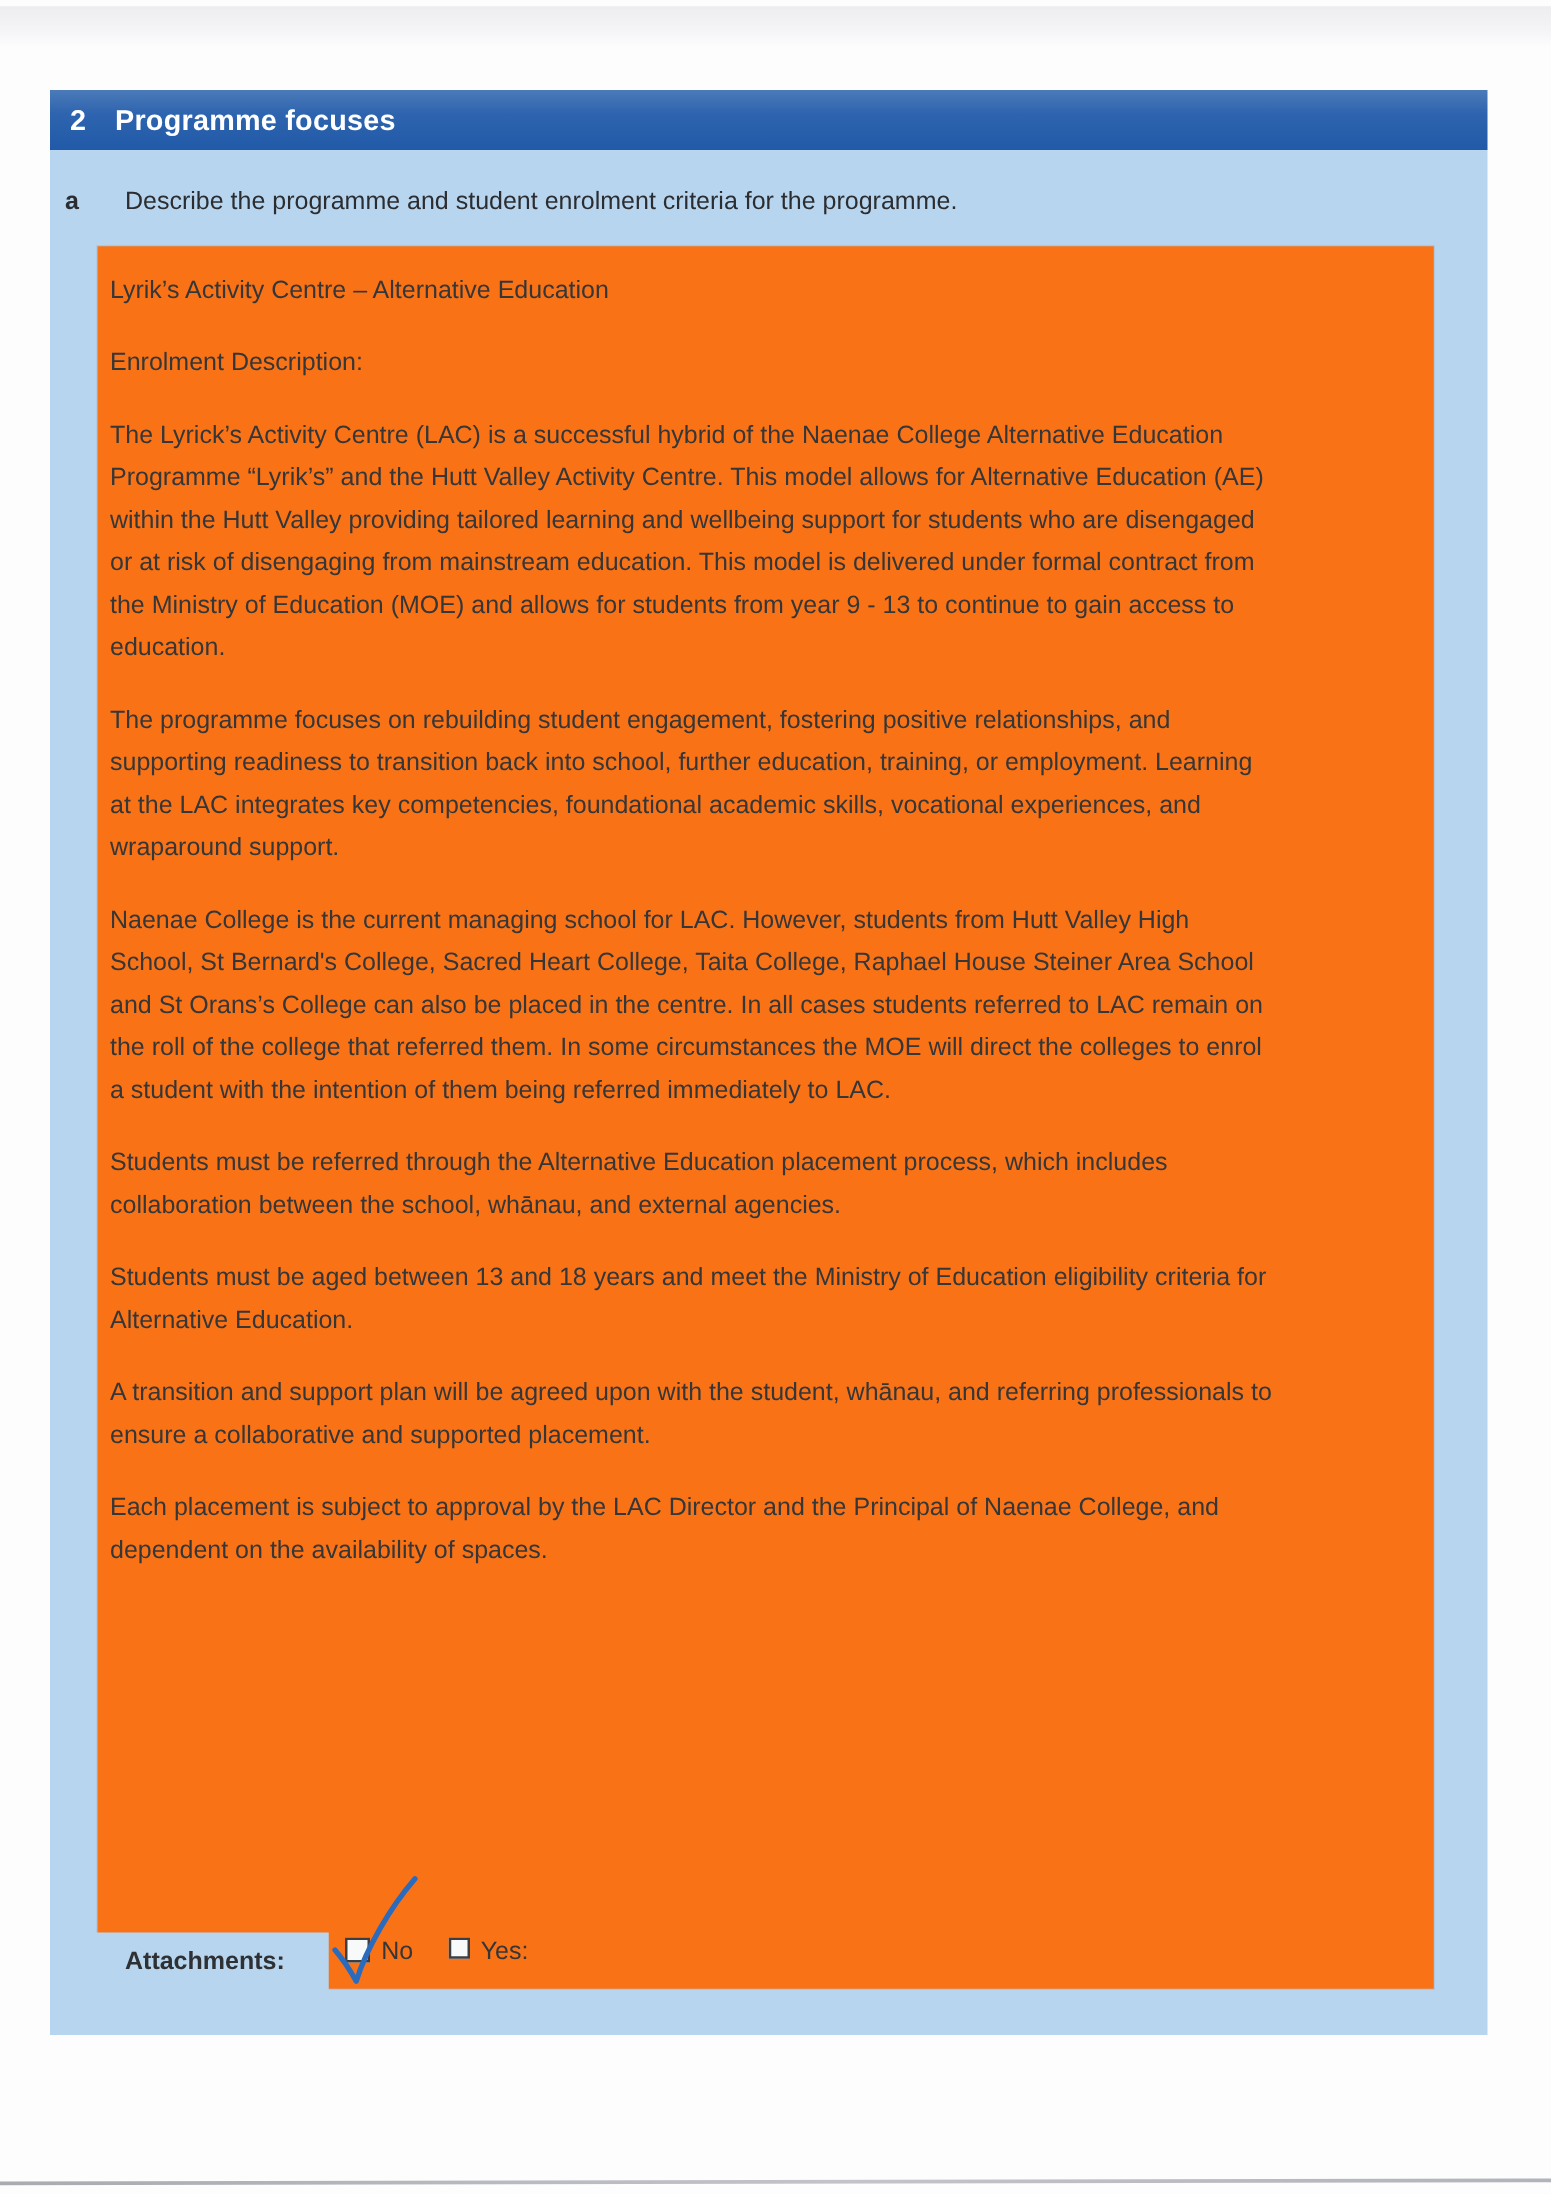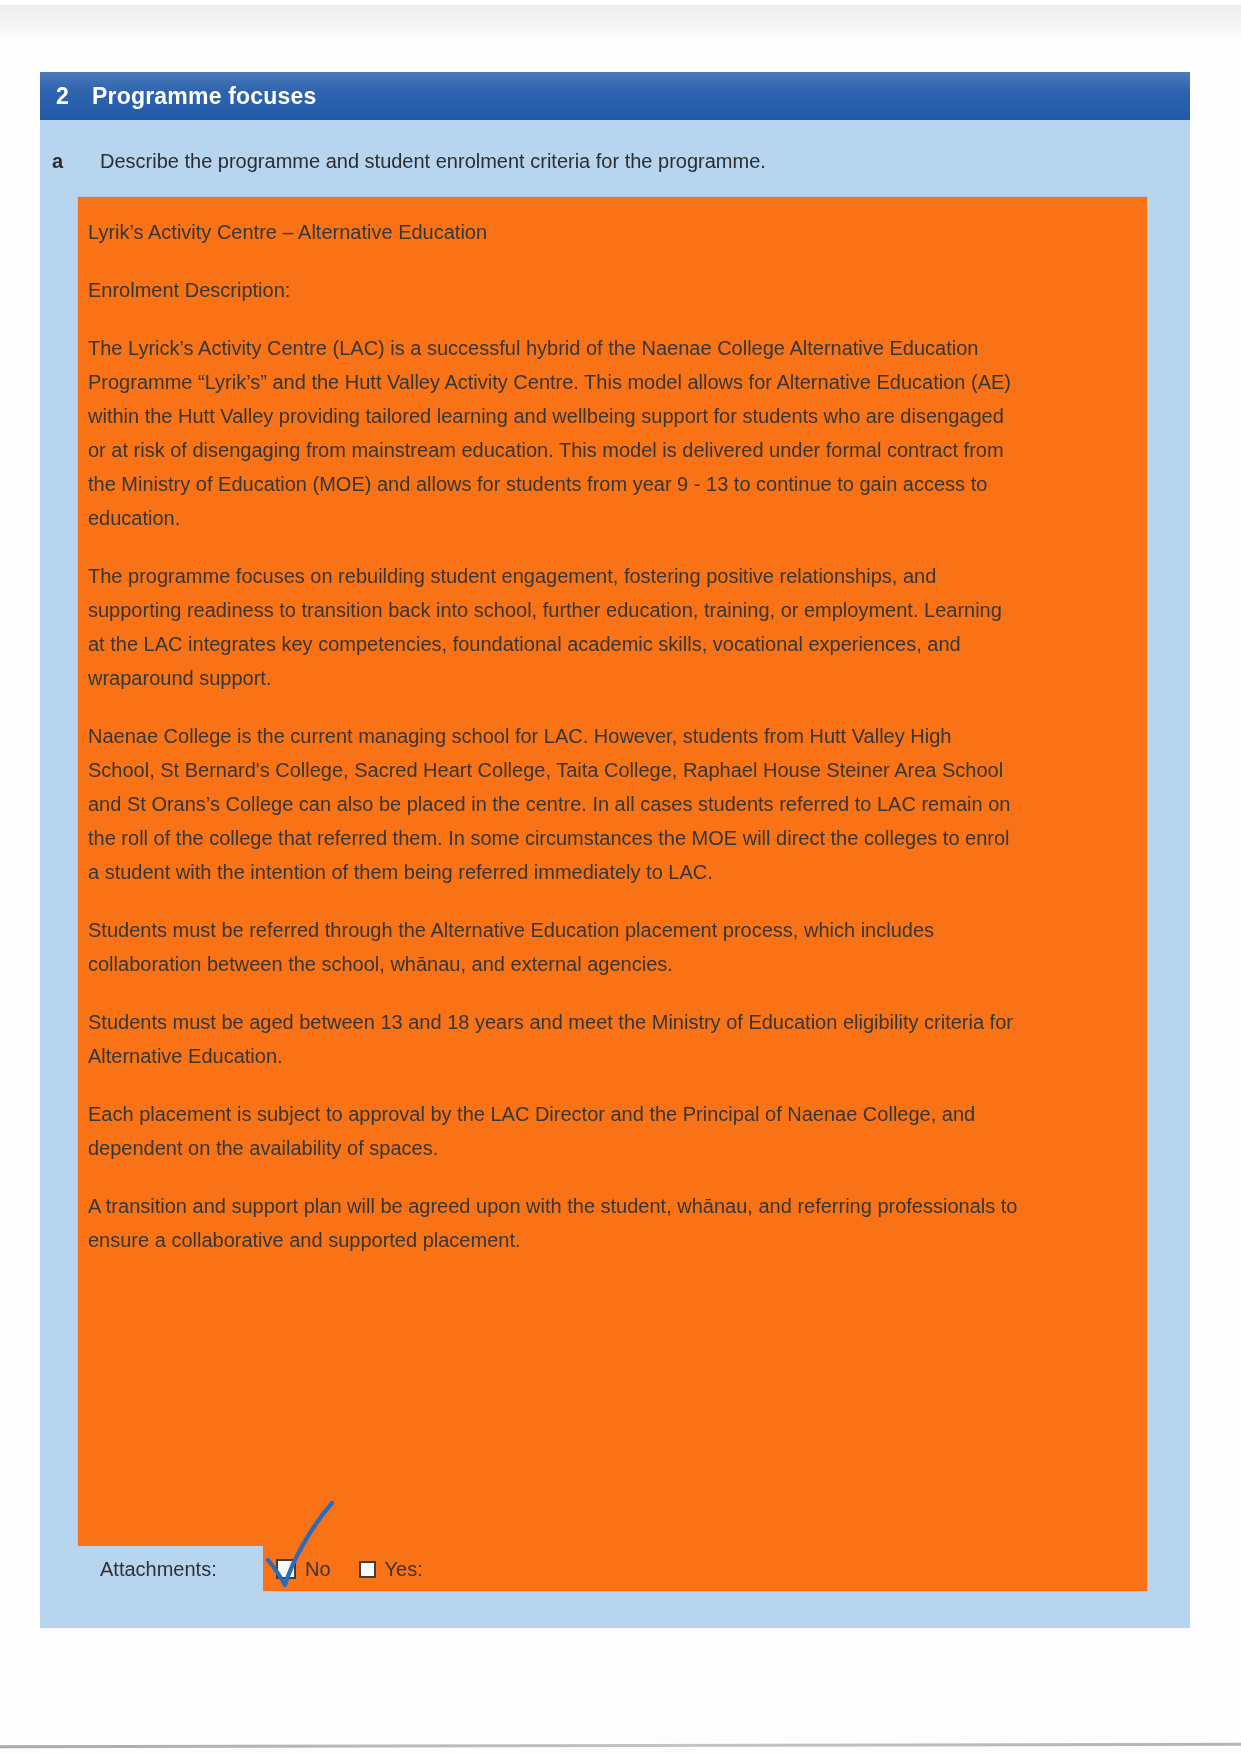--- a/index.html
+++ b/index.html
@@ -32,26 +32,26 @@
     background:#f97316; box-shadow:0 0 0 1px rgba(150,165,180,0.28);
     box-sizing:border-box; padding:18px 125px 0 10px;
     font-size:20px; line-height:34px; color:#353638;
   }
   .answer-box p { margin:24px 0 0 0; }
   .answer-box p.first { margin-top:0; }
   .criteria-heading { margin-top:56px !important; padding-left:5px; }
   .attach-notch {
     position:absolute; left:0; top:1426px; width:223px; height:46px;
     background:#b7d5ee; display:flex; align-items:center;
-    font-size:20px; color:#2e3033;
+    font-size:20px; color:#2e3033;font-weight:bold;
   }
   .attach-notch span { padding-left:60px; }
   .checkbox-row {
     position:absolute; left:236px; top:1430px; height:38px;
-    display:flex; align-items:center; font-size:20px; color:#353638;
+    display:flex; font-size:20px; color:#353638;
   }
   .cb {
     width:20px; height:20px; border:2px solid #3c3e42; background:#f8f9f9;
     box-sizing:border-box; flex:0 0 auto;
   }
   .cb.small { width:17px; height:17px; }
   .cb-label { margin-left:9px; }
   .opt-gap { width:28px; flex:0 0 auto; }
   .tick-svg { position:absolute; left:212px; top:1368px; pointer-events:none; }
   .scan-bottom {
@@ -80,22 +80,22 @@
     </div>
 
     <div class="answer-box">
       <p class="first">Lyrik’s Activity Centre – Alternative Education</p>
       <p>Enrolment Description:</p>
       <p>The Lyrick’s Activity Centre (LAC) is a successful hybrid of the Naenae College Alternative Education Programme “Lyrik’s” and the Hutt Valley Activity Centre. This model allows for Alternative Education (AE) within the Hutt Valley providing tailored learning and wellbeing support for students who are disengaged or at risk of disengaging from mainstream education. This model is delivered under formal contract from the Ministry of Education (MOE) and allows for students from year 9 - 13 to continue to gain access to education.</p>
       <p>The programme focuses on rebuilding student engagement, fostering positive relationships, and supporting readiness to transition back into school, further education, training, or employment. Learning at the LAC integrates key competencies, foundational academic skills, vocational experiences, and wraparound support.</p>
       <p>Naenae College is the current managing school for LAC. However, students from Hutt Valley High School, St Bernard's College, Sacred Heart College, Taita College, Raphael House Steiner Area School and St Orans’s College can also be placed in the centre. In all cases students referred to LAC remain on the roll of the college that referred them. In some circumstances the MOE will direct the colleges to enrol a student with the intention of them being referred immediately to LAC.</p>
       <p>Students must be referred through the Alternative Education placement process, which includes collaboration between the school, whānau, and external agencies.</p>
       <p>Students must be aged between 13 and 18 years and meet the Ministry of Education eligibility criteria for Alternative Education.</p>
+      <p>A transition and support plan will be agreed upon with the student, whānau, and referring professionals to ensure a collaborative and supported placement.</p>
       <p>Each placement is subject to approval by the LAC Director and the Principal of Naenae College, and dependent on the availability of spaces.</p>
-      <p>A transition and support plan will be agreed upon with the student, whānau, and referring professionals to ensure a collaborative and supported placement.</p>
     </div>
 
     <div class="attach-notch">
       <span>Attachments:</span>
     </div>
 
     <div class="checkbox-row">
       <span class="cb"></span>
       <span class="cb-label">No</span>
       <span class="opt-gap"></span>

